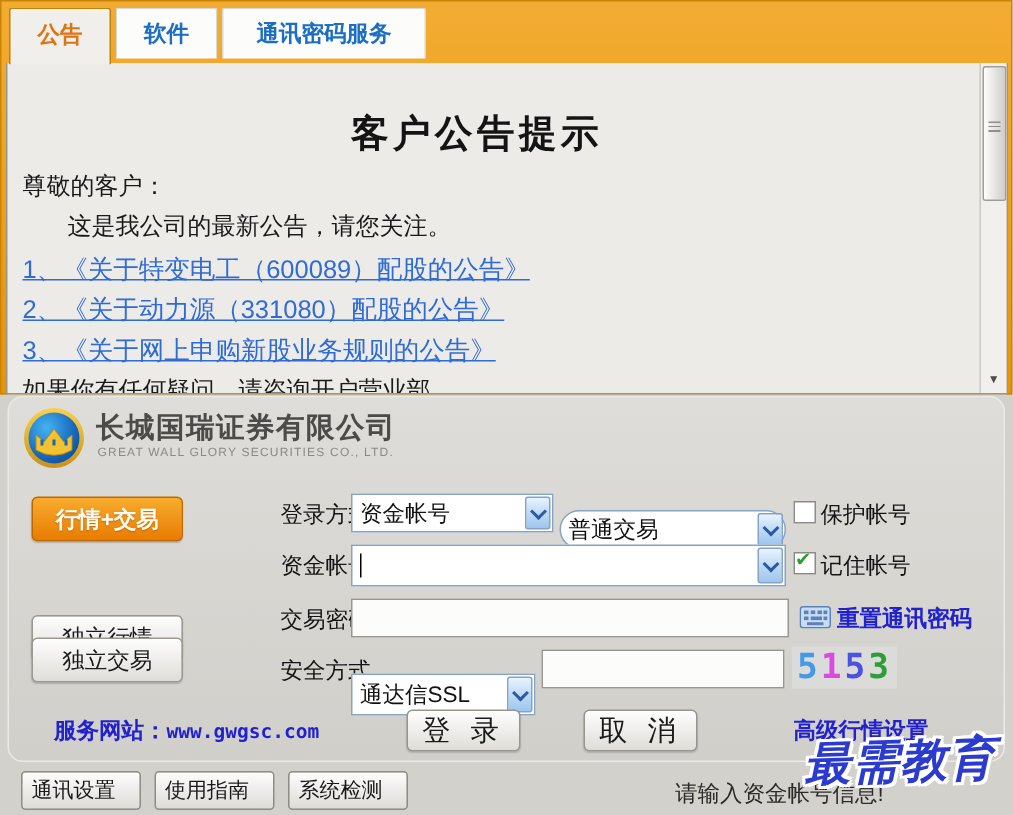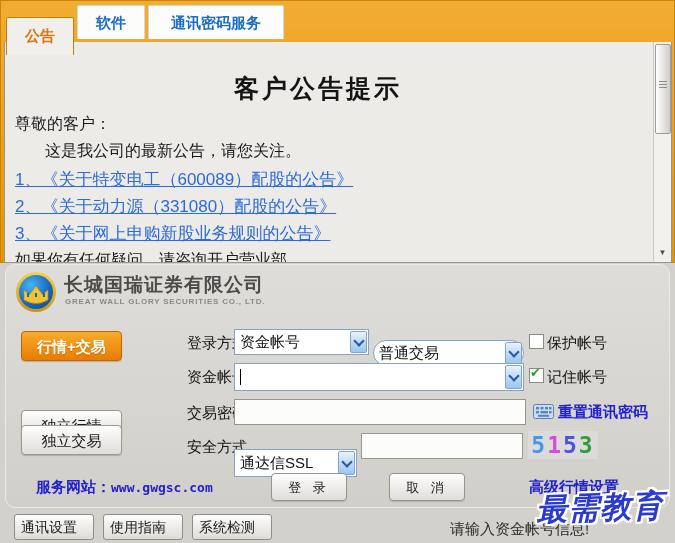--- a/index.html
+++ b/index.html
@@ -66,21 +66,21 @@
     text-align:center;font-size:8px;line-height:14px;color:#4B4B48;cursor:pointer;
   }
   
   .login-panel{
     position:absolute;left:5px;top:264px;width:663px;height:242px;
     background:linear-gradient(#DFDDD9,#D1CFCA);
     border:1px solid #EBEAE7;border-radius:10px;
   }
   .logo{position:absolute;left:9px;top:6px;width:42px;height:42px;}
   .brand-name{position:absolute;left:58px;top:7px;font-size:19px;font-weight:bold;color:#4B4B49;letter-spacing:1px;white-space:nowrap;}
-  .brand-en{position:absolute;left:59px;top:32px;font-size:8px;font-weight:bold;color:#8A8987;letter-spacing:0.8px;white-space:nowrap;}
+  .brand-en{position:absolute;left:59px;top:32px;font-size:8px;font-weight:normal;color:#8A8987;letter-spacing:0.8px;white-space:nowrap;}
   .mode-btn{
     position:absolute;left:15px;width:101px;height:30px;border-radius:4px;
     font-size:15px;text-align:center;line-height:28px;cursor:pointer;
     background:linear-gradient(#FEFEFE,#DFDDD8);
     border:1px solid #9A9890;color:#1A1A1A;
     box-shadow:0 1px 1px rgba(0,0,0,.18);
     font-family:inherit;
   }
   .mode-btn.orange{
     background:linear-gradient(#F8AC2D,#E87C02);
@@ -123,21 +123,21 @@
     position:absolute;left:522px;top:166px;width:70px;height:28px;
     background:#DBDBD9;text-align:center;line-height:28px;
     font-family:"DejaVu Sans Mono","Liberation Mono",monospace;
     font-size:23px;font-weight:bold;letter-spacing:2px;cursor:pointer;
   }
   .site{position:absolute;left:30px;top:213px;font-size:15px;font-weight:bold;color:#2121CE;white-space:nowrap;}
   .site .url{font-family:"DejaVu Sans Mono","Liberation Mono",monospace;font-size:13px;font-weight:bold;}
   .dlg-btn{
     position:absolute;top:208px;width:76px;height:28px;border-radius:4px;
     background:linear-gradient(#FEFEFE,#DFDDD8);border:1px solid #97958D;
-    font-size:13px;color:#1A1A1A;text-align:center;line-height:26px;cursor:pointer;
+    font-size:19px;color:#1A1A1A;text-align:center;line-height:26px;cursor:pointer;
     box-shadow:0 1px 1px rgba(0,0,0,.15);font-family:inherit;letter-spacing:4px;
   }
   
   .bottom-bar{position:absolute;left:0;top:507px;width:675px;height:36px;}
   .bar-btn{
     position:absolute;top:7px;width:80px;height:26px;border-radius:3px;
     background:linear-gradient(#FDFDFD,#DEDCD7);border:1px solid #8F8D86;
     font-size:14px;color:#1A1A1A;text-align:left;line-height:24px;cursor:pointer;
     font-family:Liberation Mono, monospace;
   }
@@ -149,21 +149,21 @@
     transform:rotate(-2deg);z-index:9;
     text-shadow:-2px -2px 0 #FFF,2px -2px 0 #FFF,-2px 2px 0 #FFF,2px 2px 0 #FFF,
                 -2px 0 0 #FFF,2px 0 0 #FFF,0 -2px 0 #FFF,0 2px 0 #FFF;
   }
 </style>
 </head>
 <body>
 
 <div class="top-panel">
   <div class="tabbar">
-    <div class="tab active" style="left:6px;width:66px;margin-top:12px;">公告</div>
+    <div class="tab active" style="left:6px;width:66px;">公告</div>
     <div class="tab" style="left:77px;width:66px;">软件</div>
     <div class="tab" style="left:148px;width:134px;">通讯密码服务</div>
   </div>
   <div class="ann-wrap">
     <div class="ann-title">客户公告提示</div>
     <div class="ann-line ann-greeting">尊敬的客户：</div>
     <div class="ann-line ann-intro">这是我公司的最新公告，请您关注。</div>
     <a class="ann-link l0">1、《关于特变电工（600089）配股的公告》</a>
     <a class="ann-link l1">2、《关于动力源（331080）配股的公告》</a>
     <a class="ann-link l2">3、《关于网上申购新股业务规则的公告》</a>

